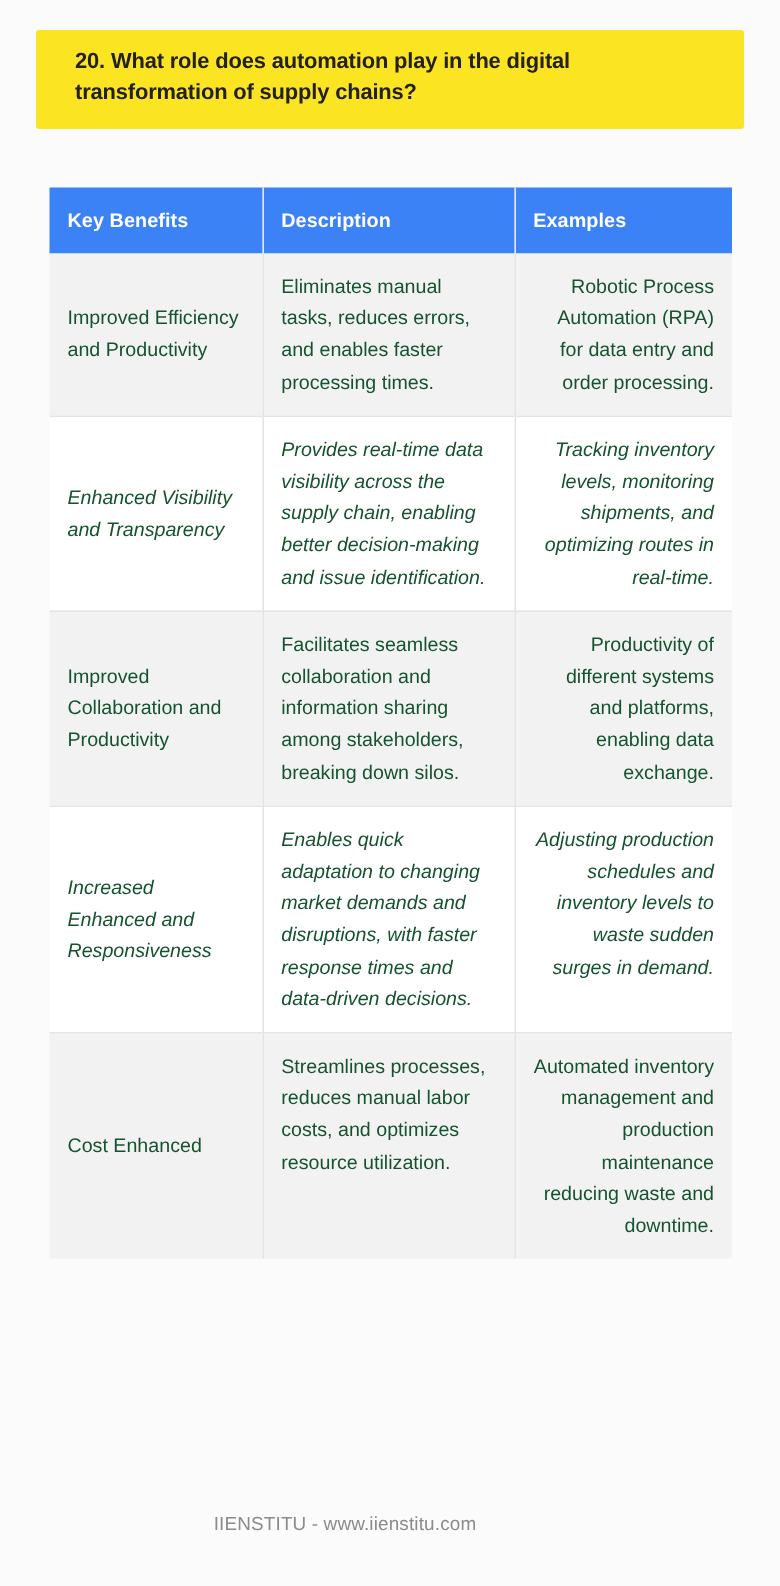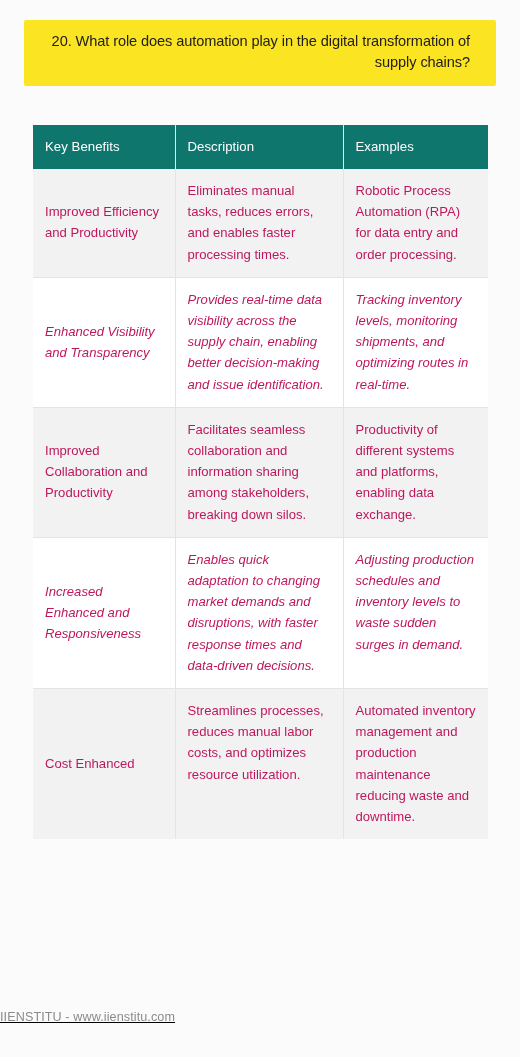--- a/index.html
+++ b/index.html
@@ -28,80 +28,79 @@
     width: 472px;
     box-sizing: border-box;
     background: #fbe523;
     padding: 11px 26px 13px 26px;
     border-radius: 2px;
   }
   .banner-title {
     margin: 0;
     font-size: 14.6px;
     line-height: 1.45;
-    font-weight: normal;
+    font-weight: bold;
     color: #24201c;
-    text-align: right;
+    text-align: left;
     letter-spacing: -0.1px;
   }
 
   
   .table-wrap {
     position: absolute;
     left: 33px;
     top: 125px;
     width: 455px;
   }
   table.benefits {
     width: 455px;
     border-collapse: collapse;
     table-layout: fixed;
   }
   table.benefits col.c1 { width: 142px; }
   table.benefits col.c2 { width: 168px; }
   table.benefits col.c3 { width: 145px; }
 
   table.benefits thead th {
-    background: #0f766e;
+    background: #3b82f6;
     color: #ffffff;
     font-size: 13.2px;
-    font-weight: normal;
+    font-weight: bold;
     text-align: left;
     padding: 14px 12px 15px 12px;
     border-right: 1px solid #e8e8e8;
     vertical-align: middle;
     letter-spacing: 0.05px;
   }
   table.benefits thead th:last-child { border-right: none; }
 
   table.benefits tbody td {
     font-size: 13.1px;
     line-height: 1.62;
-    color: #be185d;
+    color: #14532d;
     padding: 11px 12px 12px 12px;
     border-right: 1px solid #e4e4e4;
     border-bottom: 1px solid #e4e4e4;
     vertical-align: top;
   }
-  table.benefits tbody td:last-child { border-right: none; }
+  table.benefits tbody td:last-child { border-right: none; text-align: right; }
   table.benefits tbody td.keycell {
     vertical-align: middle;
   }
   table.benefits tbody tr.shade td { background: #f2f2f2; }
   table.benefits tbody tr.plain td { background: #ffffff; font-style: italic; }
   table.benefits tbody tr:last-child td { border-bottom: none; }
 
   
   .footer {
     position: absolute;
     left: 0;
     top: 1007px;
     width: 460px;
-    text-align: left;
-    text-decoration: underline;
+    text-align: center;
   }
   .footer-text {
     font-size: 12.6px;
     color: #8b8b8b;
     letter-spacing: 0.1px;
   }
 </style>
 </head>
 <body>
 

